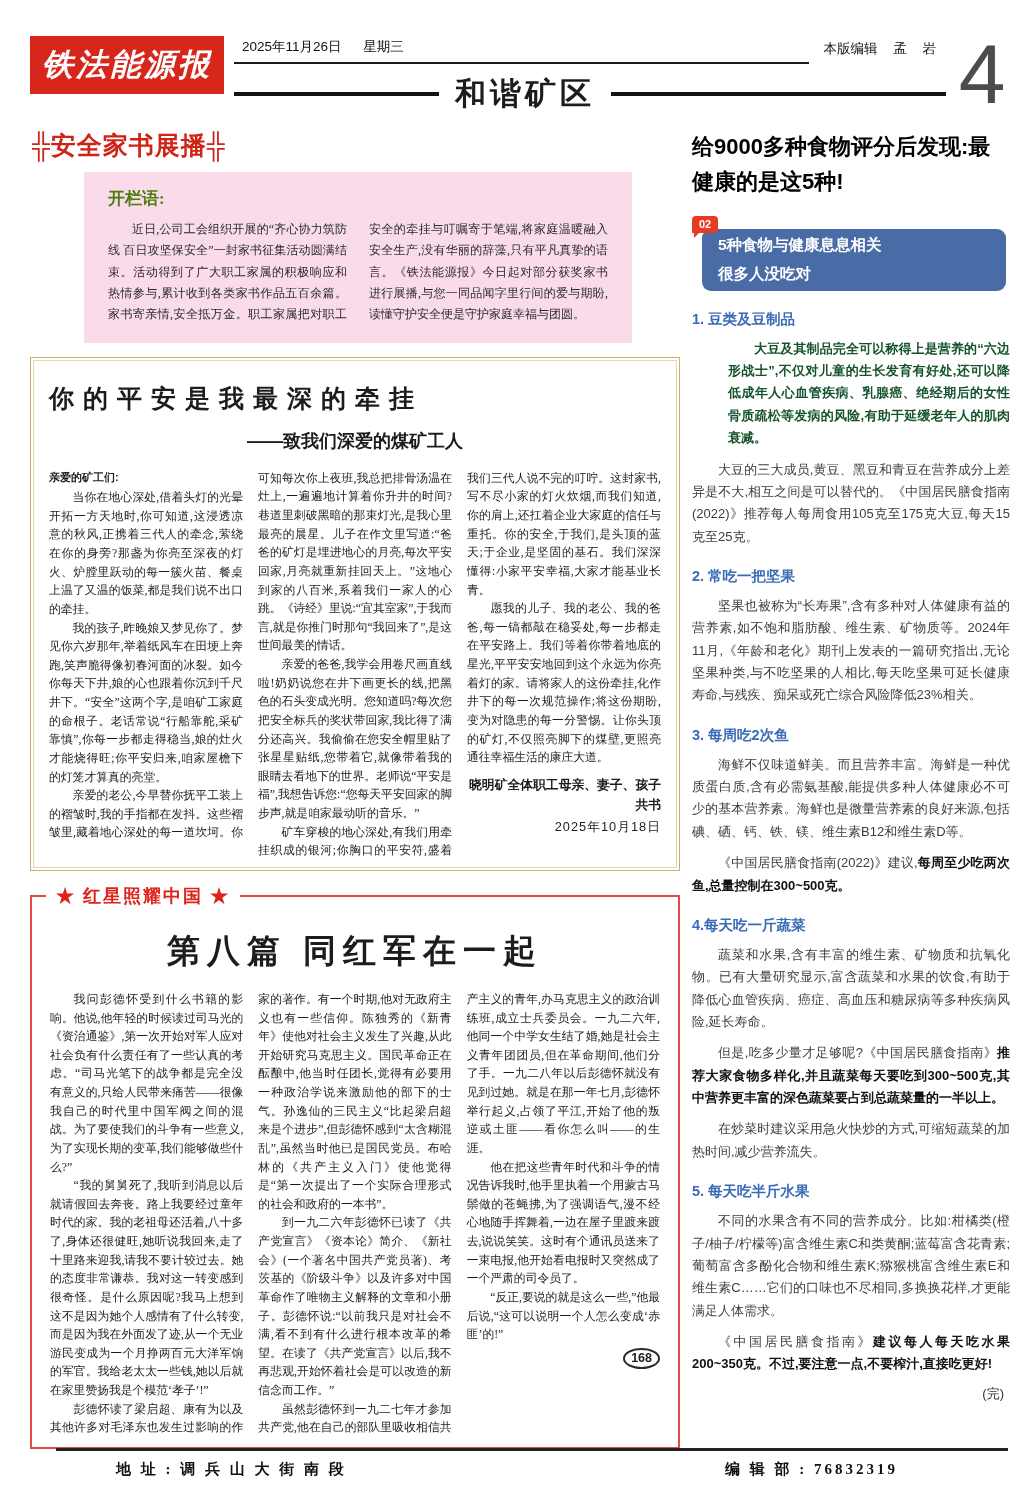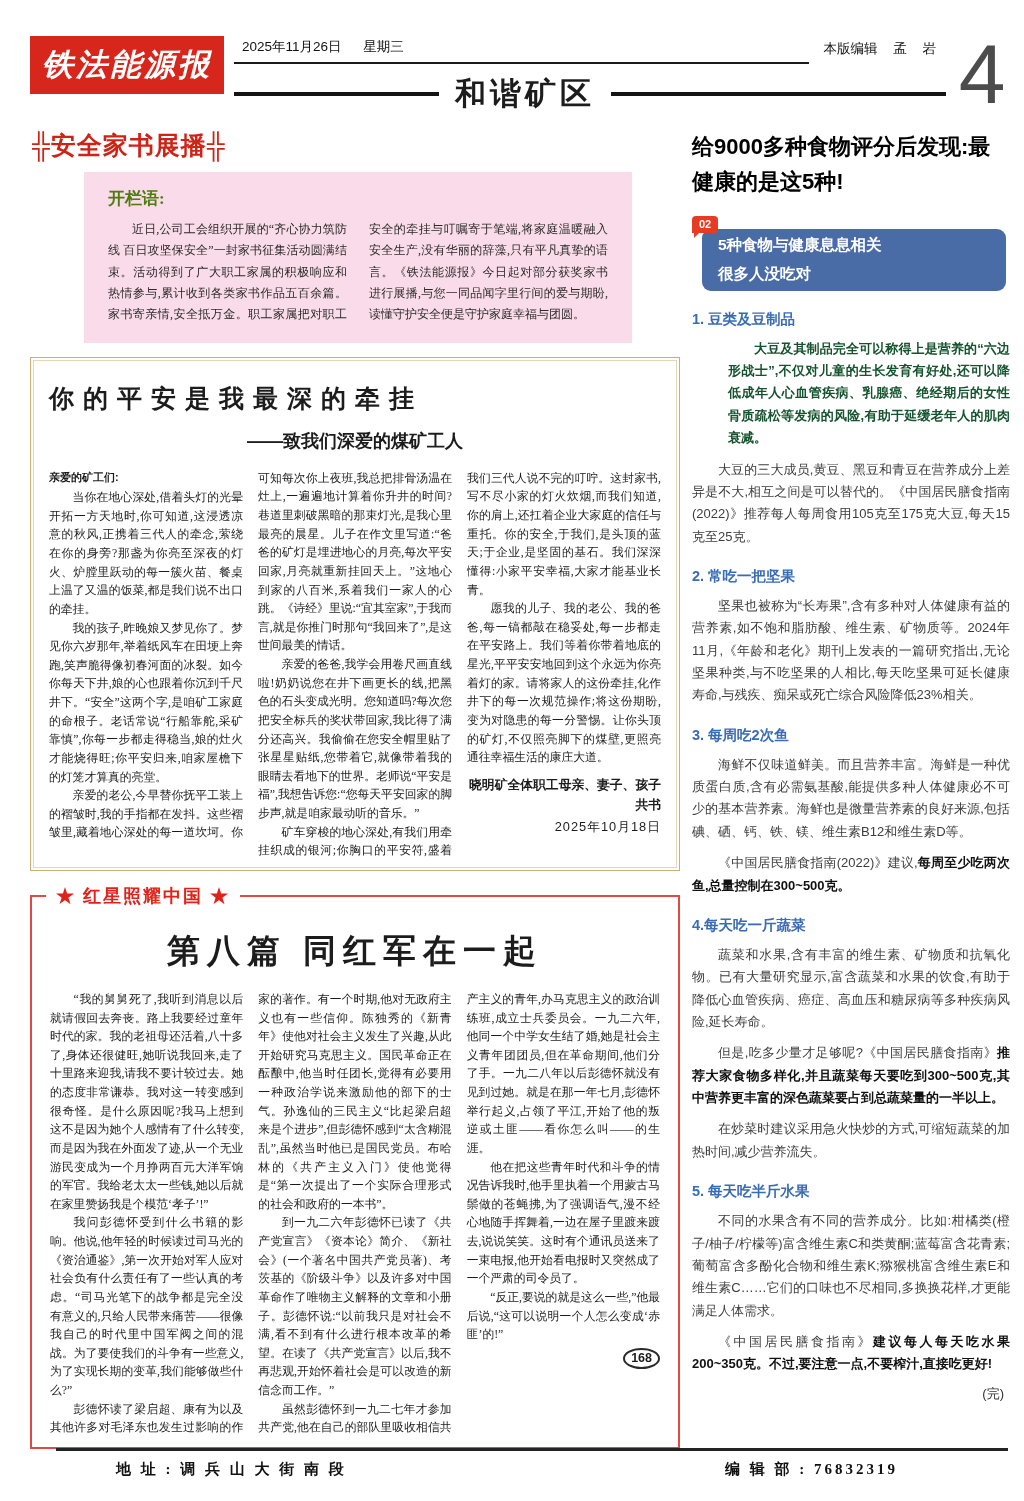--- a/index.html
+++ b/index.html
@@ -121,22 +121,22 @@
           <p>愿我的儿子、我的老公、我的爸爸,每一镐都敲在稳妥处,每一步都走在平安路上。我们等着你带着地底的星光,平平安安地回到这个永远为你亮着灯的家。请将家人的这份牵挂,化作井下的每一次规范操作;将这份期盼,变为对隐患的每一分警惕。让你头顶的矿灯,不仅照亮脚下的煤壁,更照亮通往幸福生活的康庄大道。</p>
           <p class="sig">晓明矿全体职工母亲、妻子、孩子共书</p>
           <p class="sig-date">2025年10月18日</p>
         </div>
       </div>
 
       <div class="redstar-box">
         <div class="series-label">★ 红星照耀中国 ★</div>
         <h2 class="rs-title">第八篇  同红军在一起</h2>
         <div class="rs-body">
+          <p>我问彭德怀受到什么书籍的影响。他说,他年轻的时候读过司马光的《资治通鉴》,第一次开始对军人应对社会负有什么责任有了一些认真的考虑。“司马光笔下的战争都是完全没有意义的,只给人民带来痛苦——很像我自己的时代里中国军阀之间的混战。为了要使我们的斗争有一些意义,为了实现长期的变革,我们能够做些什么?”</p>
           <p>“我的舅舅死了,我听到消息以后就请假回去奔丧。路上我要经过童年时代的家。我的老祖母还活着,八十多了,身体还很健旺,她听说我回来,走了十里路来迎我,请我不要计较过去。她的态度非常谦恭。我对这一转变感到很奇怪。是什么原因呢?我马上想到这不是因为她个人感情有了什么转变,而是因为我在外面发了迹,从一个无业游民变成为一个月挣两百元大洋军饷的军官。我给老太太一些钱,她以后就在家里赞扬我是个模范‘孝子’!”</p>
-          <p>我问彭德怀受到什么书籍的影响。他说,他年轻的时候读过司马光的《资治通鉴》,第一次开始对军人应对社会负有什么责任有了一些认真的考虑。“司马光笔下的战争都是完全没有意义的,只给人民带来痛苦——很像我自己的时代里中国军阀之间的混战。为了要使我们的斗争有一些意义,为了实现长期的变革,我们能够做些什么?”</p>
           <p>彭德怀读了梁启超、康有为以及其他许多对毛泽东也发生过影响的作家的著作。有一个时期,他对无政府主义也有一些信仰。陈独秀的《新青年》使他对社会主义发生了兴趣,从此开始研究马克思主义。国民革命正在酝酿中,他当时任团长,觉得有必要用一种政治学说来激励他的部下的士气。孙逸仙的三民主义“比起梁启超来是个进步”,但彭德怀感到“太含糊混乱”,虽然当时他已是国民党员。布哈林的《共产主义入门》使他觉得是“第一次提出了一个实际合理形式的社会和政府的一本书”。</p>
           <p>到一九二六年彭德怀已读了《共产党宣言》《资本论》简介、《新社会》(一个著名中国共产党员著)、考茨基的《阶级斗争》以及许多对中国革命作了唯物主义解释的文章和小册子。彭德怀说:“以前我只是对社会不满,看不到有什么进行根本改革的希望。在读了《共产党宣言》以后,我不再悲观,开始怀着社会是可以改造的新信念而工作。”</p>
           <p>虽然彭德怀到一九二七年才参加共产党,他在自己的部队里吸收相信共产主义的青年,办马克思主义的政治训练班,成立士兵委员会。一九二六年,他同一个中学女生结了婚,她是社会主义青年团团员,但在革命期间,他们分了手。一九二八年以后彭德怀就没有见到过她。就是在那一年七月,彭德怀举行起义,占领了平江,开始了他的叛逆或土匪——看你怎么叫——的生涯。</p>
           <p>他在把这些青年时代和斗争的情况告诉我时,他手里执着一个用蒙古马鬃做的苍蝇拂,为了强调语气,漫不经心地随手挥舞着,一边在屋子里踱来踱去,说说笑笑。这时有个通讯员送来了一束电报,他开始看电报时又突然成了一个严肃的司令员了。</p>
           <p>“反正,要说的就是这么一些,”他最后说,“这可以说明一个人怎么变成‘赤匪’的!”</p>
           <p class="page-marker-line"><span class="page-marker">168</span></p>
         </div>
       </div>
 
     </div>

